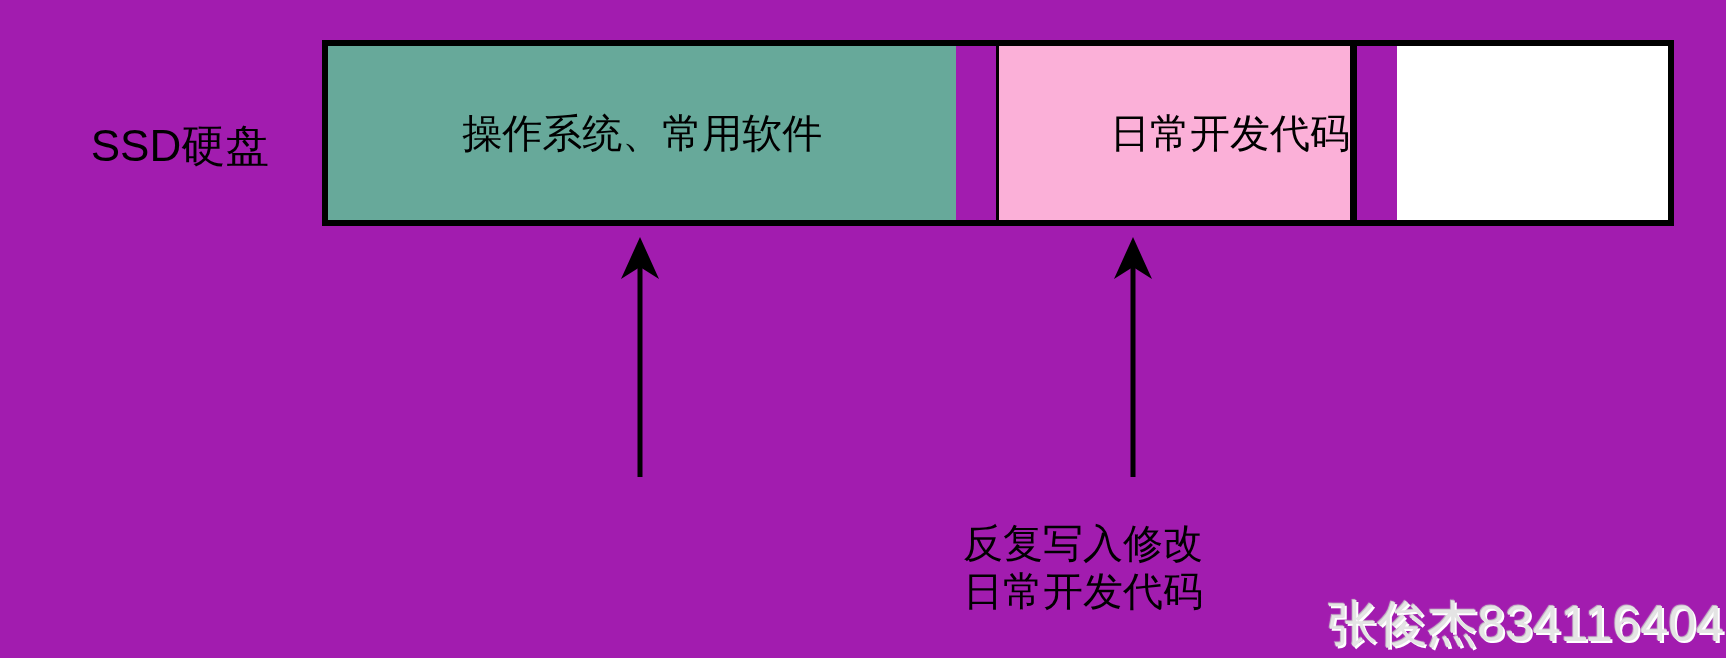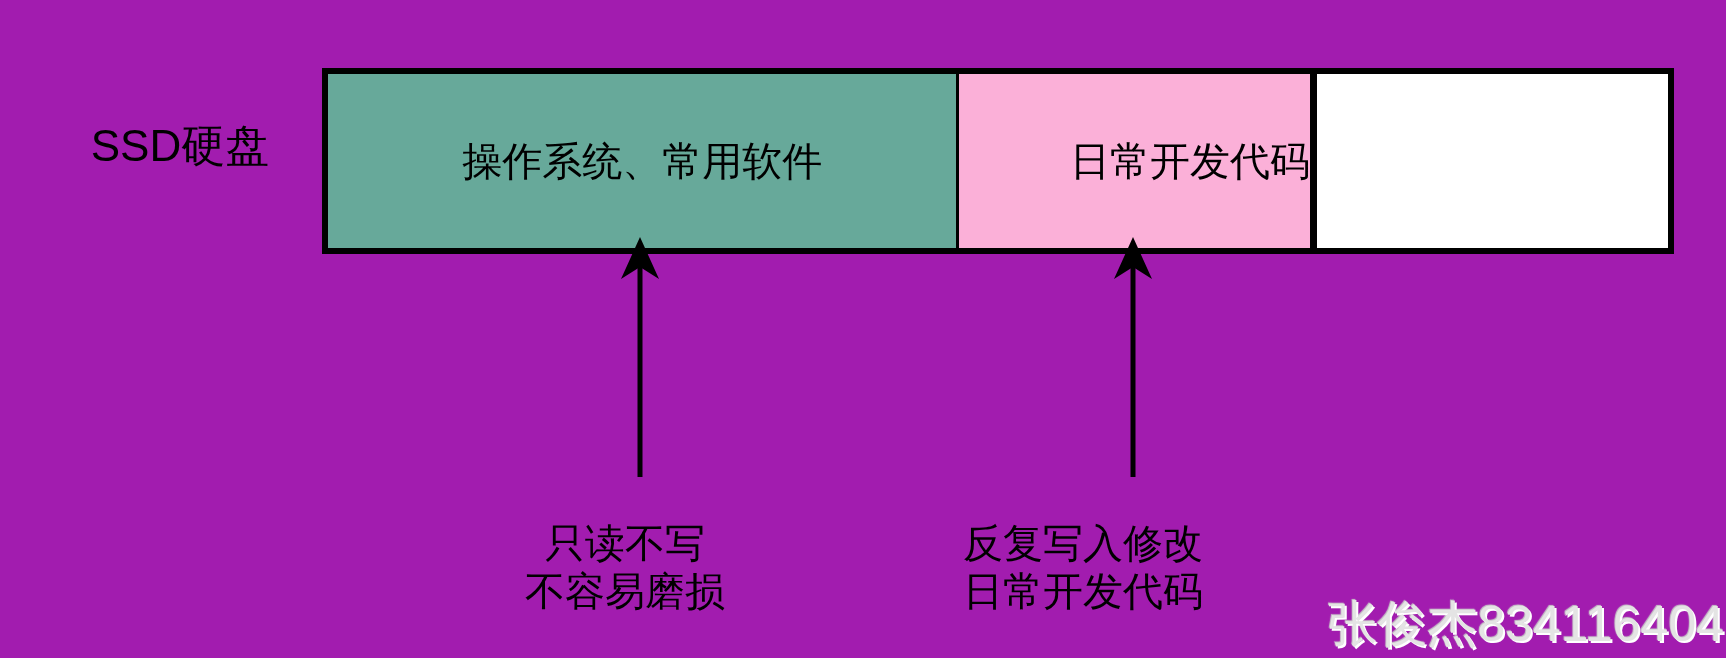--- a/index.html
+++ b/index.html
@@ -10,25 +10,26 @@
     font-family:"Liberation Sans","DejaVu Sans",sans-serif;
     color:#000;
     overflow:hidden;
   }
   .ssd-label{
     position:absolute;left:180px;top:146px;
     transform:translate(-50%,-50%);
     font-size:44px;white-space:nowrap;
   }
   .bar{
-    position:absolute;left:322px;top:68px;
+    position:absolute;left:322px;top:40px;
     width:1352px;height:186px;
     border:6px solid #000;
     box-sizing:border-box;
     display:flex;
+    gap:40px;
   }
   .seg{
     box-sizing:border-box;
     display:flex;align-items:center;justify-content:center;
     font-size:40px;white-space:nowrap;
     height:100%;
   }
   .seg-1{width:46.9%;}
   .seg-2{width:26.9%;border-left:3px solid #000;border-right:7px solid #000;}
   .seg-3{flex:1;}
@@ -72,24 +73,20 @@
   <svg class="arrow arrow-1" viewBox="0 0 64 240">
     <line x1="32" y1="240" x2="32" y2="28" stroke="#000" stroke-width="5"></line>
     <polygon points="32,0 51,42 32,30 13,42" fill="#000"></polygon>
   </svg>
 
   <svg class="arrow arrow-2" viewBox="0 0 64 240">
     <line x1="32" y1="240" x2="32" y2="28" stroke="#000" stroke-width="5"></line>
     <polygon points="32,0 51,42 32,30 13,42" fill="#000"></polygon>
   </svg>
 
-  <div class="note note-1">
-    <div>只读不写</div>
-    <div>不容易磨损</div>
-  </div>
 
   <div class="note note-2">
     <div>反复写入修改</div>
     <div>日常开发代码</div>
   </div>
 
   <div class="watermark">张俊杰834116404</div>
 
 </div>
 

